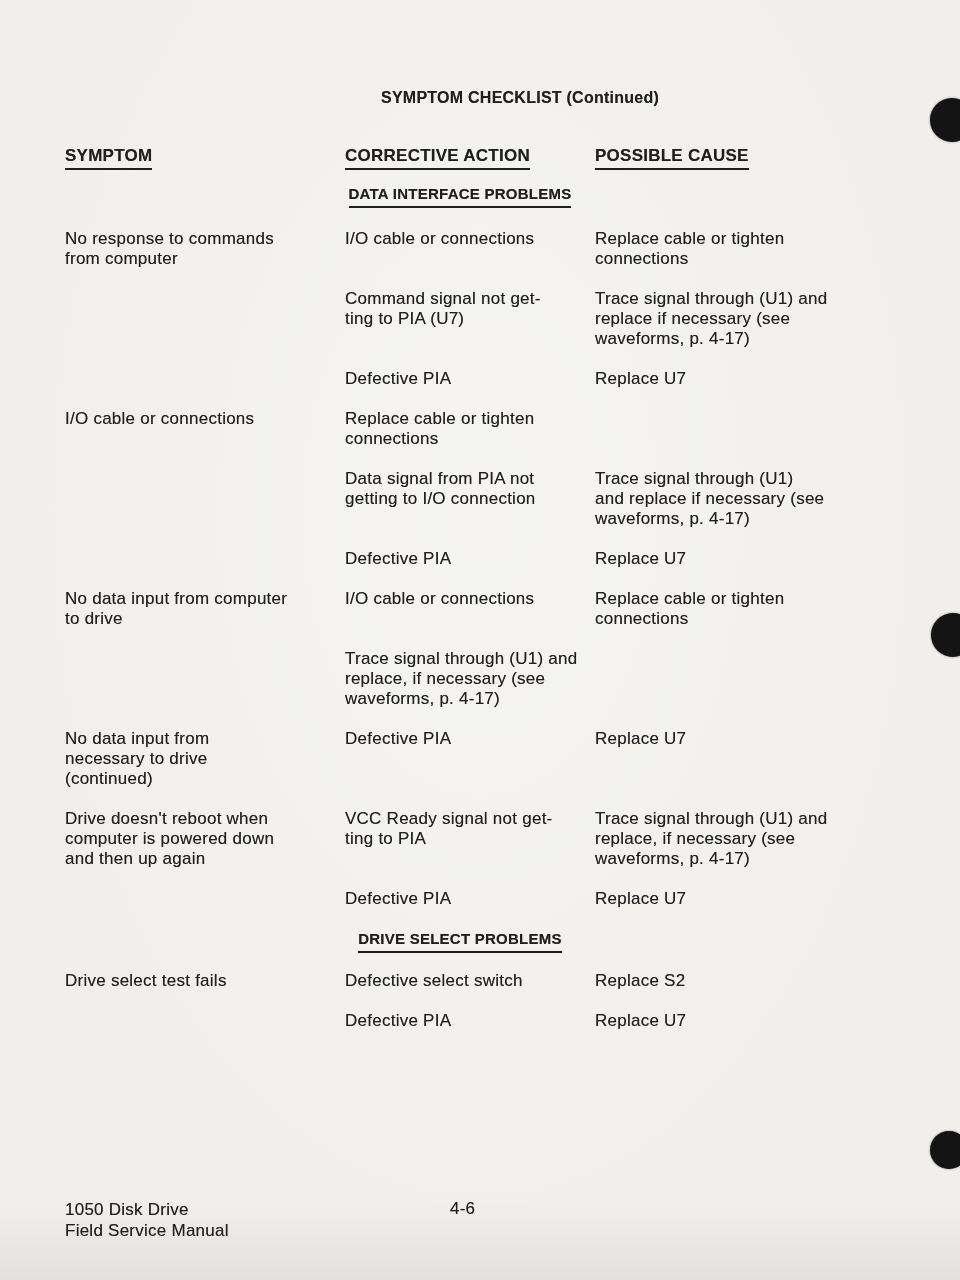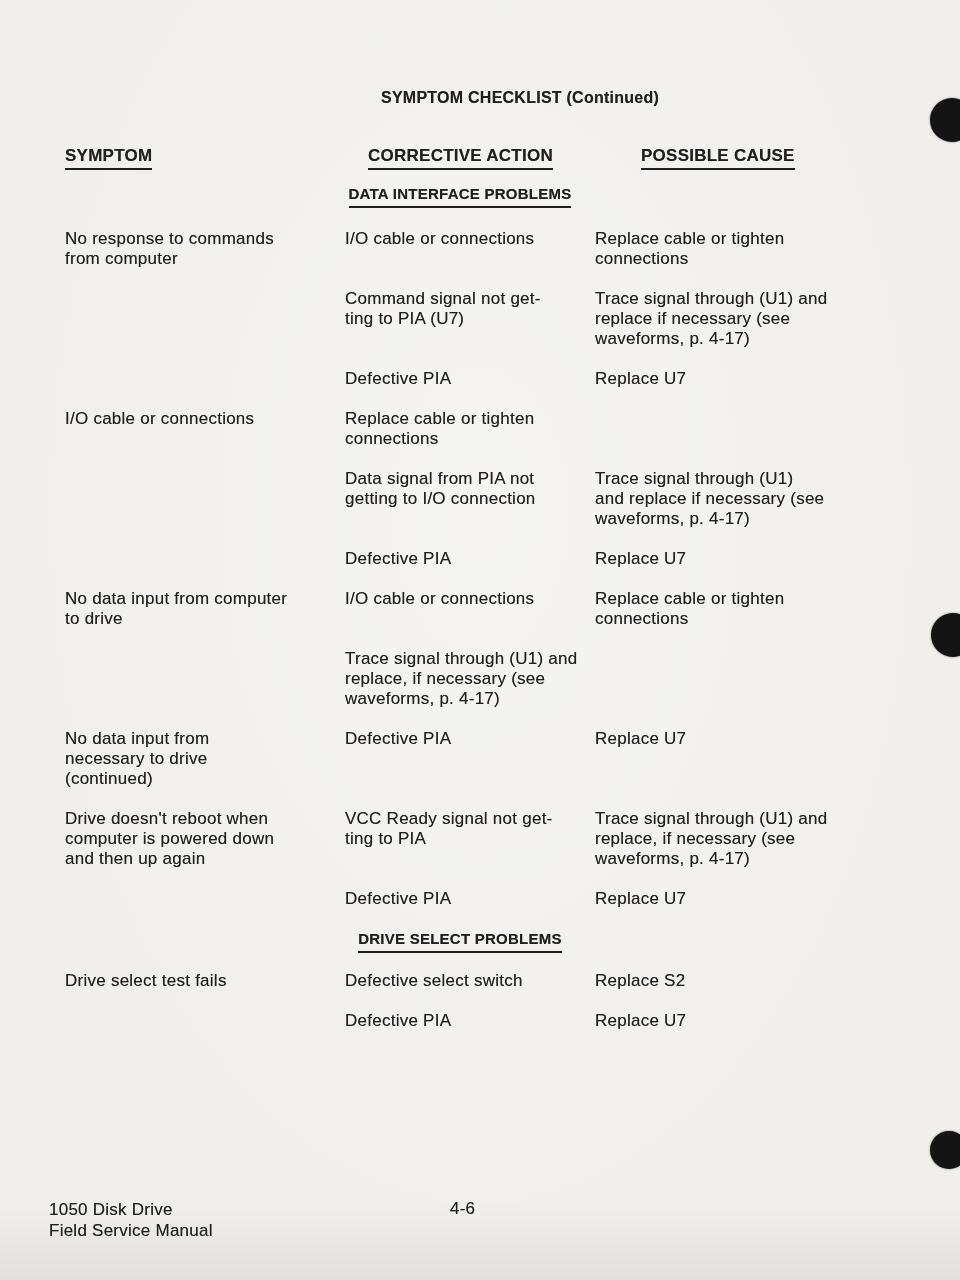--- a/index.html
+++ b/index.html
@@ -20,21 +20,20 @@
   }
   .doc-title{
     position:absolute;top:88px;left:12px;width:920px;
     text-align:center;font-weight:bold;font-size:16px;padding-left:48px;
   }
   .col-headers{
     position:absolute;top:146px;left:0;width:960px;
     display:grid;grid-template-columns:280px 250px 1fr;
     padding-left:65px;box-sizing:border-box;
     font-weight:bold;
-    gap:23px;
   }
   .underlined{
     display:inline-block;
     border-bottom:2px solid #1e1e1e;
     padding-bottom:2px;
   }
   .body{
     position:absolute;top:184px;left:0;width:960px;
   }
   .section-title{
@@ -42,21 +41,21 @@
     margin:0 0 21px 0;font-size:15px;
   }
   .section-title.tight{margin-bottom:18px;}
   .row{
     display:grid;grid-template-columns:280px 250px 1fr;
     padding-left:65px;box-sizing:border-box;
     margin-bottom:20px;
   }
   .cell{white-space:pre-line;padding-right:12px;}
   .footer{
-    position:absolute;top:1199px;left:49px;line-height:21px;
+    position:absolute;top:1199px;left:65px;line-height:21px;
   }
   .page-number{
     position:absolute;top:1199px;left:450px;
   }
   .reg-dot{
     position:absolute;background:#141414;border-radius:50%;
     box-shadow:0 0 2px rgba(20,20,20,.6);
   }
   .reg-dot.d1{left:930px;top:98px;width:44px;height:44px;}
   .reg-dot.d2{left:931px;top:613px;width:44px;height:44px;}

